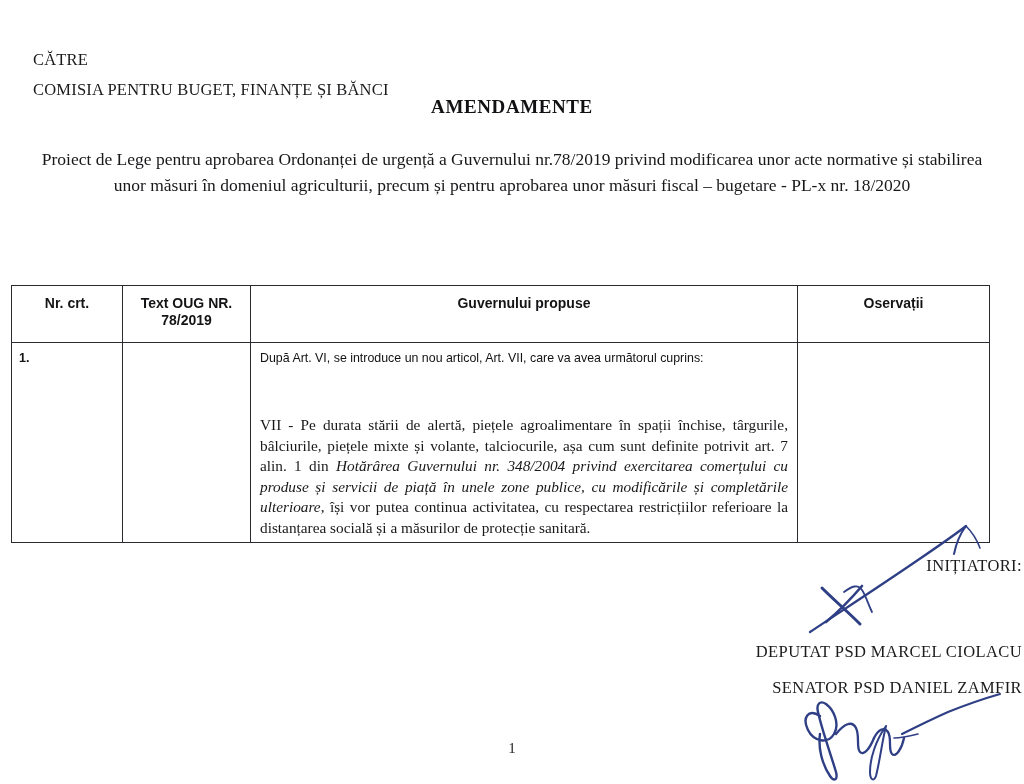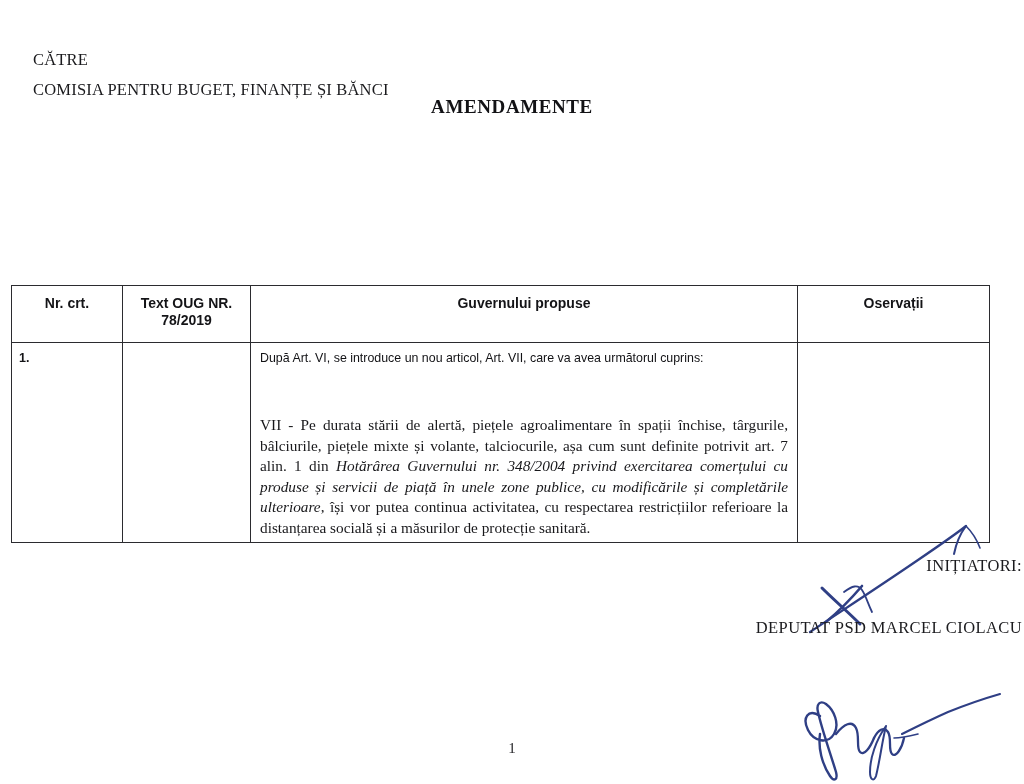--- a/index.html
+++ b/index.html
@@ -120,21 +120,21 @@
   
   .sig-line {
     position: absolute;
     font-size: 16.5px;
     letter-spacing: 0.4px;
     white-space: nowrap;
     color: #1b1b1e;
     text-align: right;
   }
   #sig-initiatori { top: 556px; right: 48px; }
-  #sig-deputat    { top: 618px; right: 48px; }
+  #sig-deputat    { top: 642px; right: 48px; }
   #sig-senator    { top: 678px; right: 48px; }
 
   .signature-svg {
     position: absolute;
     pointer-events: none;
   }
   #signature-marcel { top: 520px; left: 800px; width: 190px; height: 120px; }
   #signature-daniel { top: 686px; left: 790px; width: 230px; height: 98px; }
 
   #page-number {
@@ -151,20 +151,21 @@
 <body>
 
 <div id="page">
 
   <div class="addressee" id="catre-line">CĂTRE</div>
 
   <div class="addressee" id="comisia-line">COMISIA PENTRU BUGET, FINANȚE ȘI BĂNCI</div>
 
   <div id="amend-title">AMENDAMENTE</div>
 
+  <div id="project-title">Proiect de Lege pentru aprobarea Ordonanței de urgență a Guvernului nr.78/2019 privind modificarea unor acte normative și stabilirea unor măsuri în domeniul agriculturii, precum și pentru aprobarea unor măsuri fiscal – bugetare  - PL-x nr. 18/2020</div>
 
   <table id="amend-table">
     <colgroup>
       <col class="col-nr">
       <col class="col-oug">
       <col class="col-amend">
       <col class="col-obs">
     </colgroup>
     <thead>
       <tr>
@@ -212,16 +213,17 @@
                C 80 72, 86 54, 96 40" stroke-width="2"></path>
       <path d="M112 48 C 124 42, 140 34, 158 26 C 178 18, 196 12, 210 8" stroke-width="2.1"></path>
       <path d="M104 52 C 112 52, 120 50, 128 48" stroke-width="1.6"></path>
     </g>
   </svg>
 
   <div class="sig-line" id="sig-initiatori">INIȚIATORI:</div>
 
   <div class="sig-line" id="sig-deputat">DEPUTAT PSD MARCEL CIOLACU</div>
 
+  <div class="sig-line" id="sig-senator">SENATOR PSD DANIEL ZAMFIR</div>
 
   <div id="page-number">1</div>
 
 </div>
 
 </body></html>

